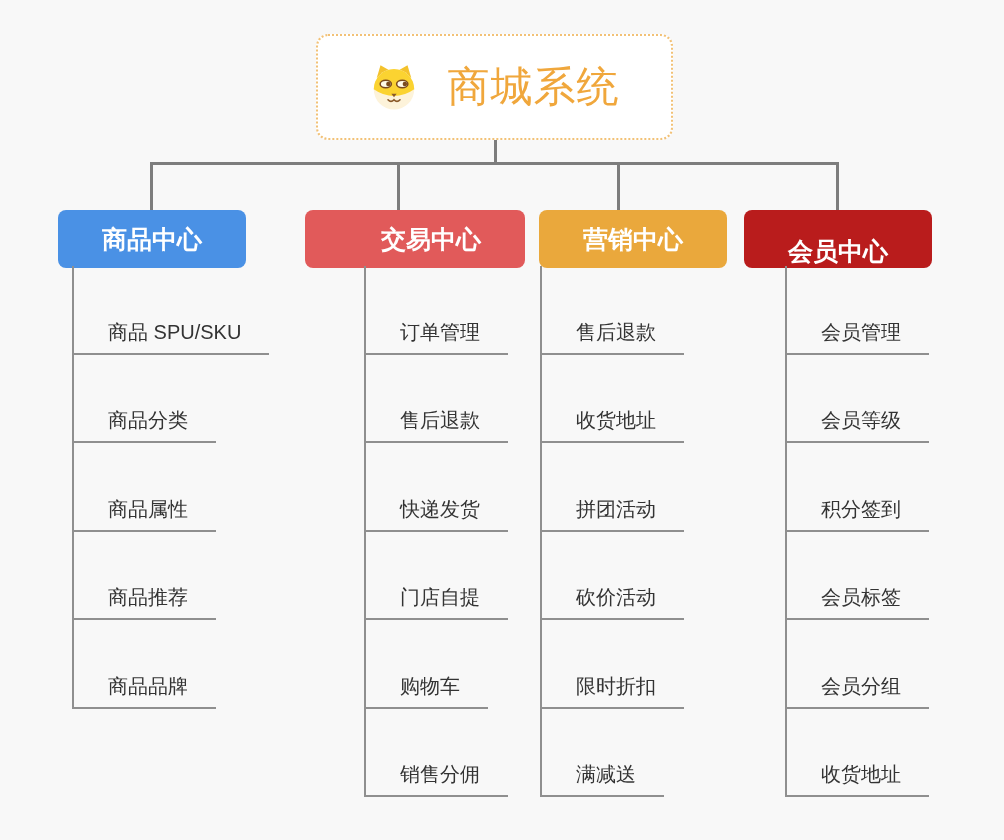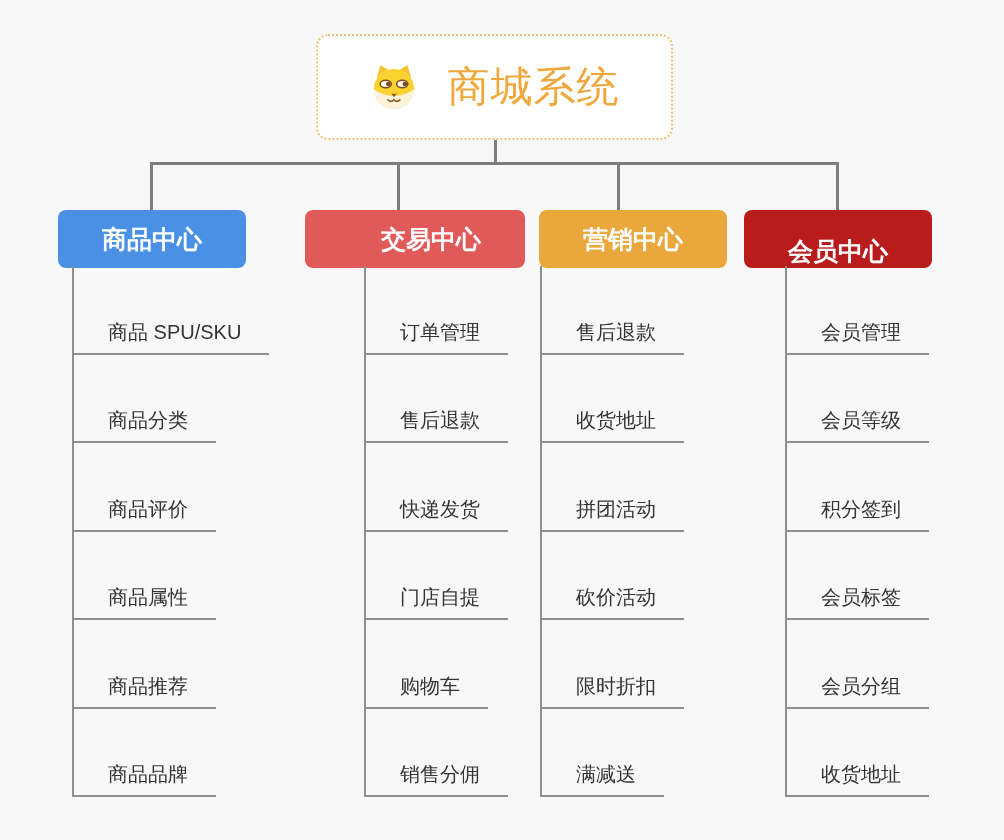--- a/index.html
+++ b/index.html
@@ -134,23 +134,20 @@
   </div>
 
   <div class="leaf-column" style="left:72px;">
     <div class="leaf">
         <span class="leaf-label">商品 SPU/SKU</span>
       </div>
     <div class="leaf">
         <span class="leaf-label">商品分类</span>
       </div>
     <div class="leaf">
-        <span class="leaf-label">商品评价</span>
-      </div>
-    <div class="leaf">
         <span class="leaf-label">商品属性</span>
       </div>
     <div class="leaf">
         <span class="leaf-label">商品推荐</span>
       </div>
     <div class="leaf">
         <span class="leaf-label">商品品牌</span>
       </div>
   </div>
 

